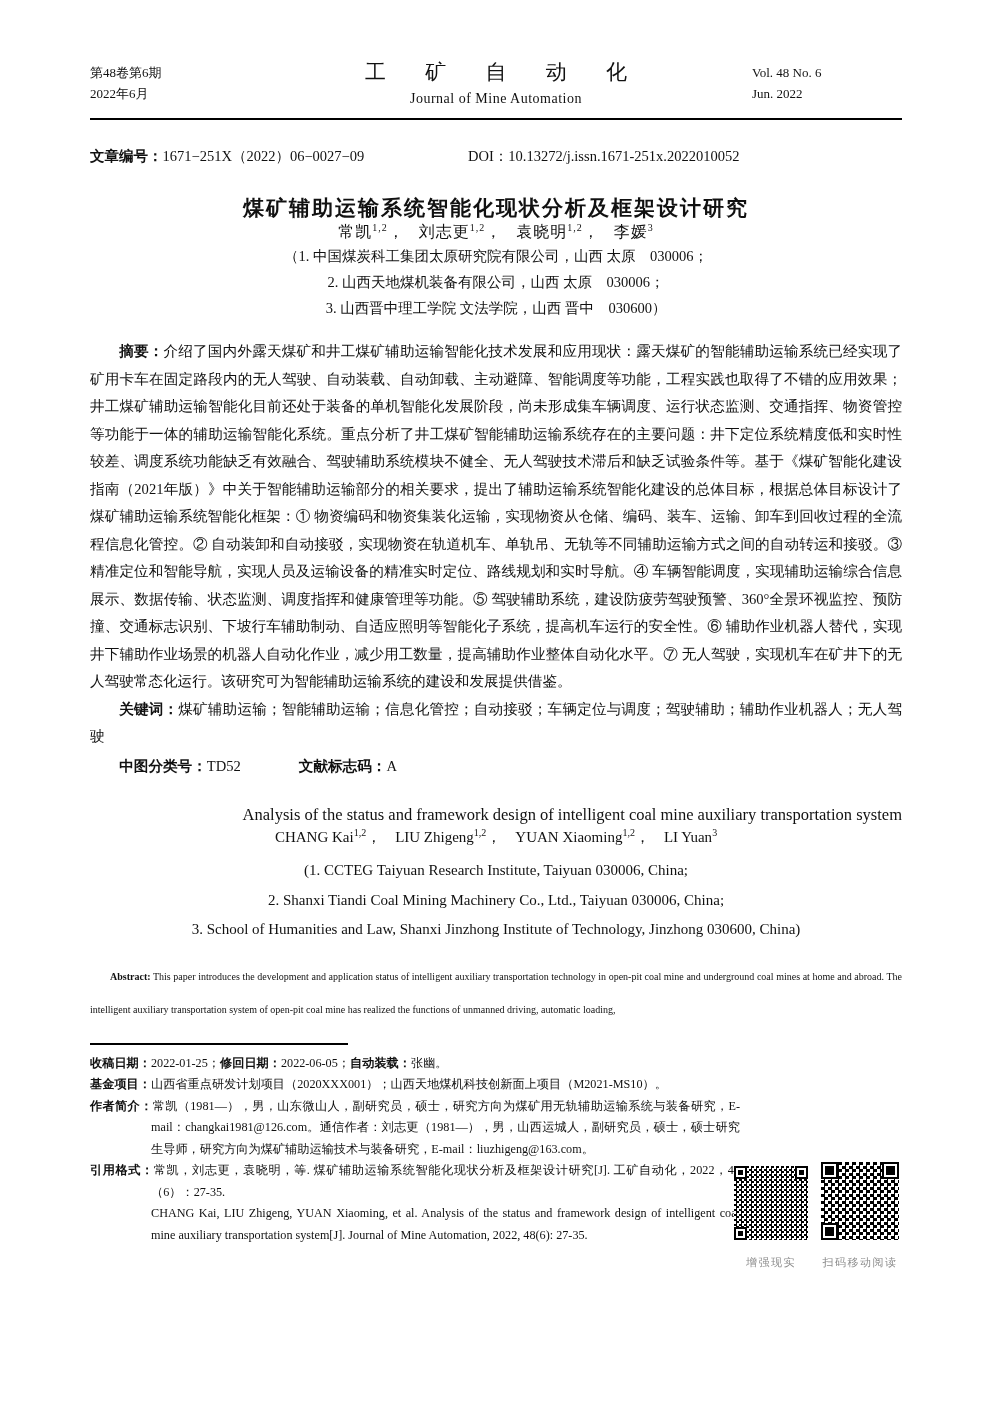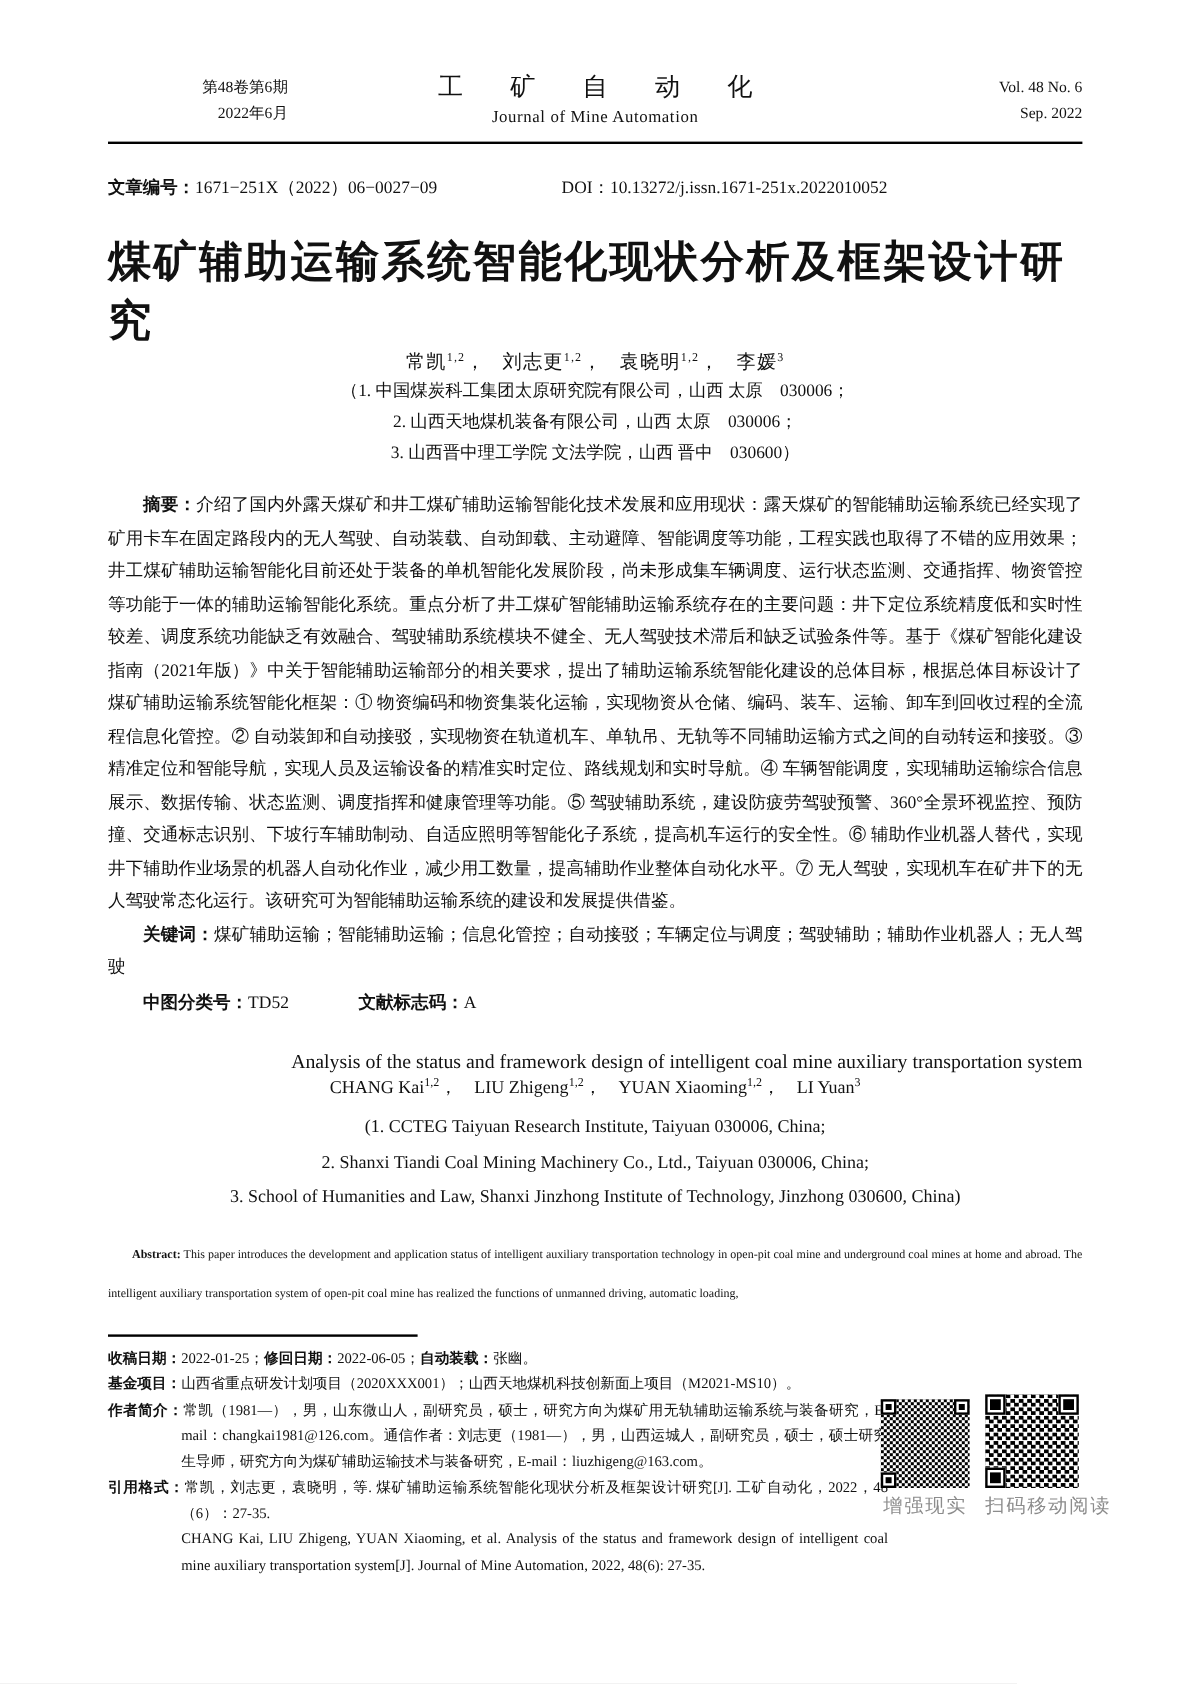--- a/index.html
+++ b/index.html
@@ -7,34 +7,34 @@
   .page {
     width:992px; height:1403px; background:#ffffff; margin:0 auto;
     position:relative; color:#111;
     font-family:"Liberation Serif","DejaVu Serif",serif;
     overflow:hidden;
   }
   .inner { padding:58px 90px 0 90px; }
 
   
   .jheader { display:flex; justify-content:space-between; align-items:center; }
-  .jh-side { font-size:13px; text-align:right; line-height:21px; width:150px; }
+  .jh-side { font-size:13px; text-align:left; line-height:21px; width:150px; }
   .jh-center { text-align:center; flex:1; }
   .jtitle-cn { font-size:21px; letter-spacing:17px; text-indent:17px; font-weight:500; }
   .jtitle-en { font-size:14px; margin-top:5px; letter-spacing:0.5px; }
   .header-rule { border-bottom:2.5px solid #000; margin-top:11px; }
 
   
   .meta-row { position:relative; margin-top:27px; font-size:14.5px; height:20px; }
   .meta-label { font-weight:bold; }
   .meta-doi { position:absolute; left:378px; top:0; }
 
   
   .cn-title {
-    text-align:left; margin-top:27px; font-size:36px; font-weight:bold;
+    text-align:center; margin-top:27px; font-size:21px; font-weight:bold;
     font-family:"Liberation Sans","DejaVu Sans",sans-serif; letter-spacing:2px;
   }
   .cn-authors { text-align:center; font-size:16px; letter-spacing:1px; }
   .cn-authors sup, .en-authors sup { font-size:10px; }
   .author-sep { display:inline-block; width:14px; }
   .cn-affils { text-align:center; margin-top:0; font-size:14.5px; line-height:26px; }
 
   
   .abstract-block { margin-top:17px; font-size:14.6px; line-height:27.5px; text-align:justify; }
   .para-indent { text-indent:2em; }
@@ -60,40 +60,40 @@
   .qr-area { position:absolute; left:734px; top:1162px; display:flex; align-items:flex-end; gap:13px; }
   .qr-box { text-align:center; }
   .qr { position:relative; background:repeating-conic-gradient(#000 0% 25%, #fff 0% 50%); }
   .qr-1 { width:74px; height:74px; background-size:5px 5px; }
   .qr-2 { width:78px; height:78px; background-size:7px 7px; }
   .finder { position:absolute; border:2.5px solid #000; background:#fff; }
   .qr-1 .finder { width:13px; height:13px; }
   .qr-2 .finder { width:17px; height:17px; }
   .finder::after { content:""; position:absolute; inset:2px; background:#000; }
   .f-tl { top:0; left:0; } .f-tr { top:0; right:0; } .f-bl { bottom:0; left:0; }
-  .qr-caption { margin-top:5px; font-size:16px; color:#8c8c8c; letter-spacing:1.5px; white-space:nowrap; }
+  .qr-caption { margin-top:15px; font-size:11px; color:#8c8c8c; letter-spacing:1.5px; white-space:nowrap; }
 </style>
 </head>
 <body>
 
 <div class="page">
   <div class="inner">
 
     <div class="jheader">
       <div class="jh-side">
         <div>第48卷第6期</div>
         <div>2022年6月</div>
       </div>
       <div class="jh-center">
         <div class="jtitle-cn">工 矿 自 动 化</div>
         <div class="jtitle-en">Journal of Mine Automation</div>
       </div>
       <div class="jh-side">
         <div>Vol. 48 No. 6</div>
-        <div>Sep. 2022</div>
+        <div>Jun. 2022</div>
       </div>
     </div>
     <div class="header-rule"></div>
 
     <div class="meta-row">
       <span class="meta-label">文章编号：</span><span>1671−251X（2022）06−0027−09</span>
       <span class="meta-doi">DOI：10.13272/j.issn.1671-251x.2022010052</span>
     </div>
 
     <h1 class="cn-title">煤矿辅助运输系统智能化现状分析及框架设计研究</h1>

